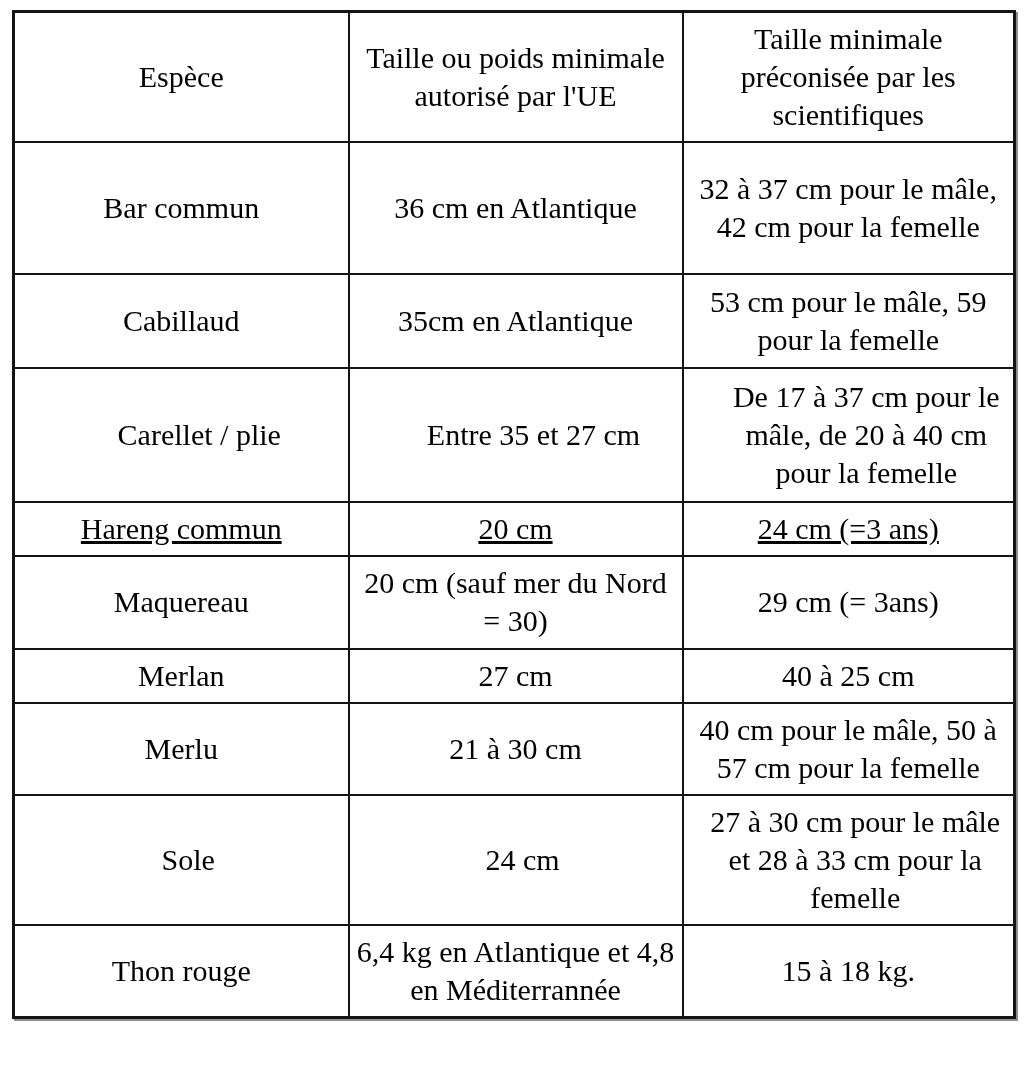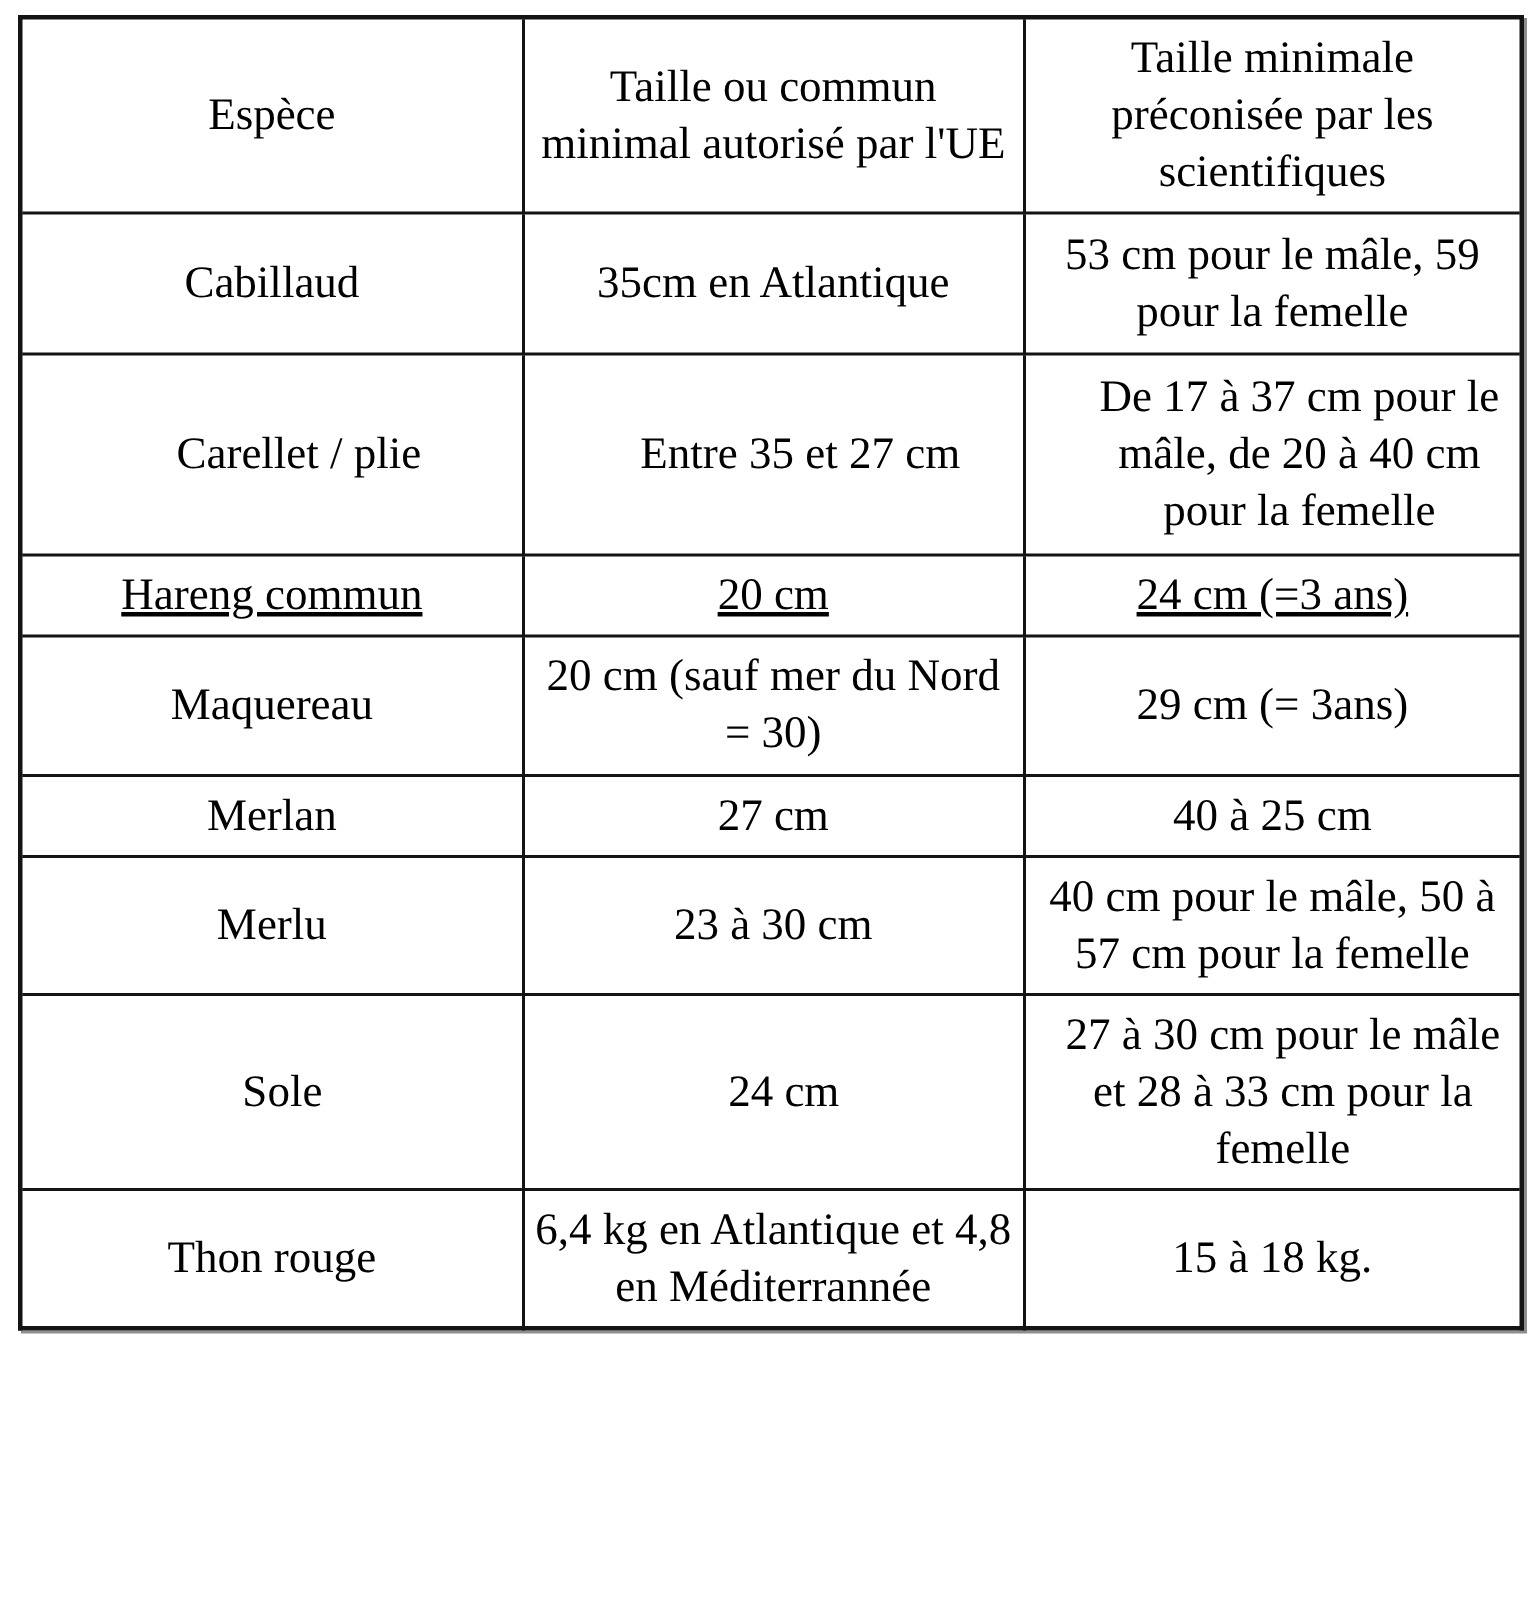--- a/index.html
+++ b/index.html
@@ -83,27 +83,38 @@
         <col class="c1">
         <col class="c2">
         <col class="c3">
       </colgroup>
       <tbody data-name="table-body">
         <tr data-name="table-header-row">
           <td data-name="header-cell-espece">
               <span class="cell-text" data-name="header-label-espece">Espèce</span>
             </td>
           <td data-name="header-cell-ue">
-              <span class="cell-text" data-name="header-label-ue">Taille ou commun minimal autorisé par l'UE</span>
+              <span class="cell-text" data-name="header-label-ue">Taille ou poids minimale autorisé par l'UE</span>
             </td>
           <td data-name="header-cell-scientifiques">
               <span class="cell-text" data-name="header-label-scientifiques">Taille minimale préconisée par les scientifiques</span>
             </td>
         </tr>
 
+        <tr class="r-bar" data-name="table-row">
+          <td data-name="cell-espece">
+              <span class="cell-text" data-name="cell-text-espece">Bar commun</span>
+            </td>
+          <td data-name="cell-ue">
+              <span class="cell-text" data-name="cell-text-ue">36 cm en Atlantique</span>
+            </td>
+          <td data-name="cell-scientifiques">
+              <span class="cell-text" data-name="cell-text-scientifiques">32 à 37 cm pour le mâle, 42 cm pour la femelle</span>
+            </td>
+        </tr>
 
         <tr class="r-cabillaud" data-name="table-row">
           <td data-name="cell-espece">
               <span class="cell-text" data-name="cell-text-espece">Cabillaud</span>
             </td>
           <td data-name="cell-ue">
               <span class="cell-text" data-name="cell-text-ue">35cm en Atlantique</span>
             </td>
           <td data-name="cell-scientifiques">
               <span class="cell-text" data-name="cell-text-scientifiques">53 cm pour le mâle, 59 pour la femelle</span>
@@ -157,21 +168,21 @@
           <td data-name="cell-scientifiques">
               <span class="cell-text" data-name="cell-text-scientifiques">40 à 25 cm</span>
             </td>
         </tr>
 
         <tr class="r-merlu" data-name="table-row">
           <td data-name="cell-espece">
               <span class="cell-text" data-name="cell-text-espece">Merlu</span>
             </td>
           <td data-name="cell-ue">
-              <span class="cell-text" data-name="cell-text-ue">23 à 30 cm</span>
+              <span class="cell-text" data-name="cell-text-ue">21 à 30 cm</span>
             </td>
           <td data-name="cell-scientifiques">
               <span class="cell-text" data-name="cell-text-scientifiques">40 cm pour le mâle, 50 à 57 cm pour la femelle</span>
             </td>
         </tr>
 
         <tr class="r-sole" data-name="table-row">
           <td data-name="cell-espece">
               <span class="cell-text" data-name="cell-text-espece">Sole</span>
             </td>

